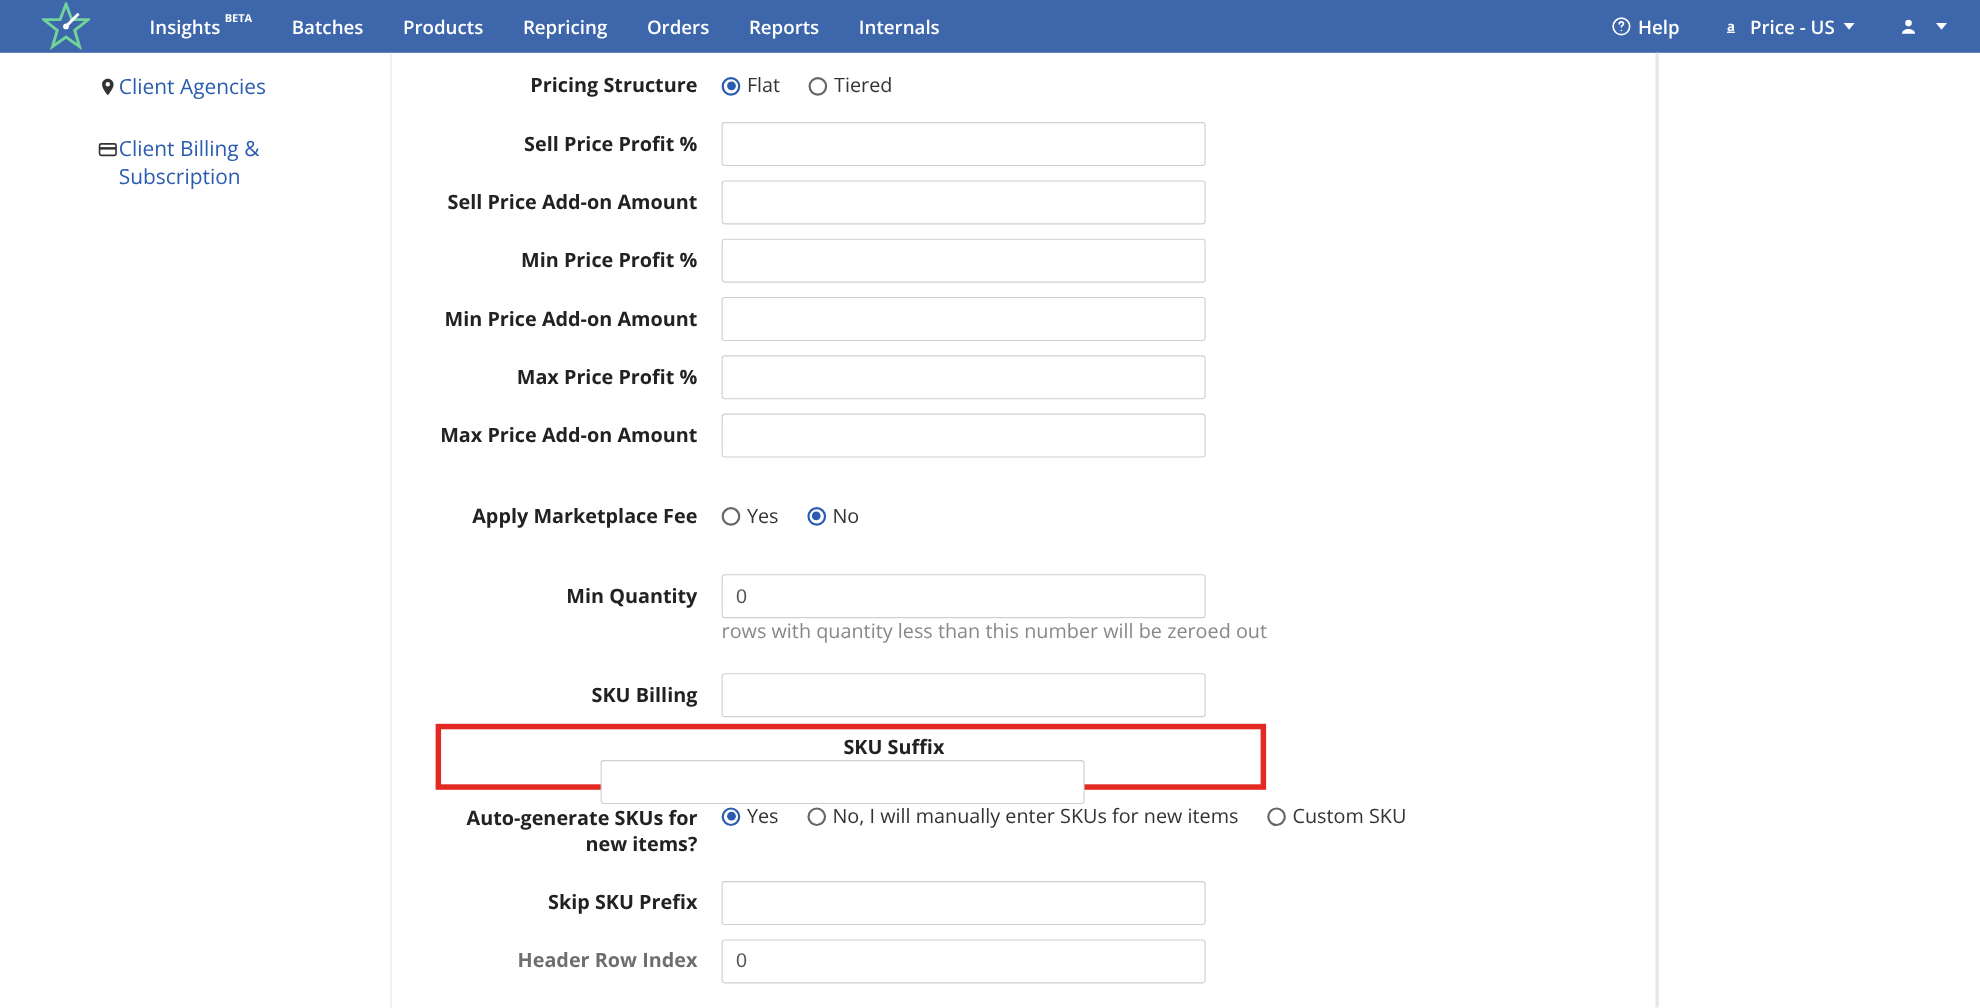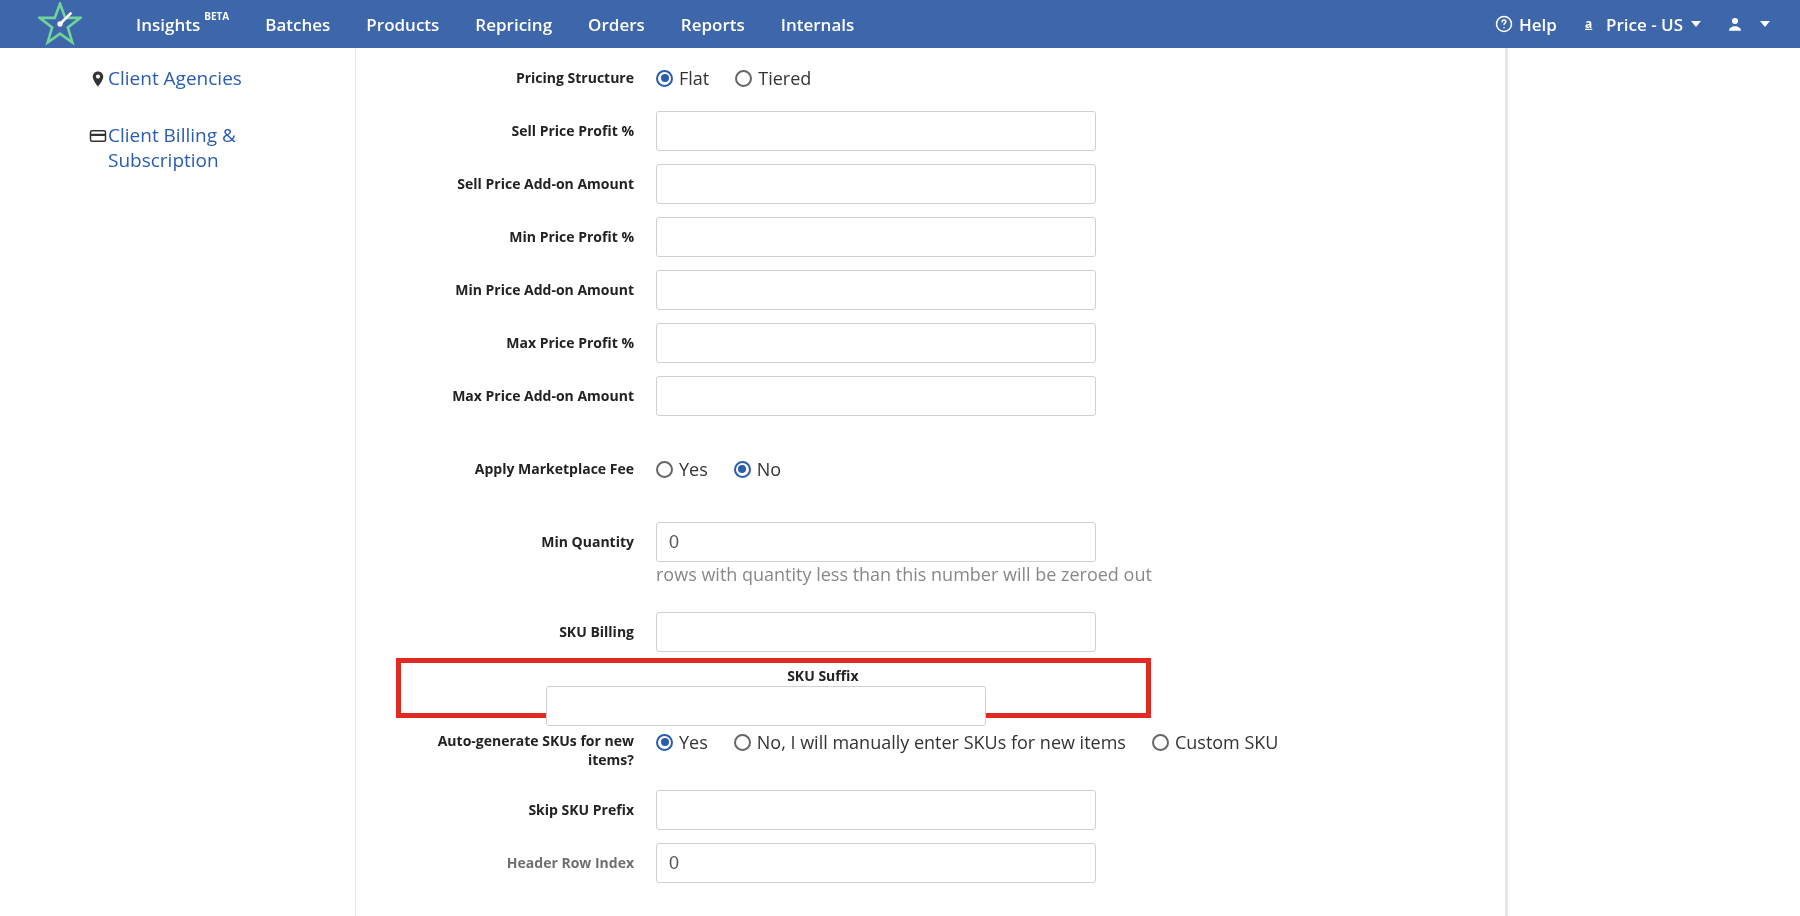--- a/index.html
+++ b/index.html
@@ -49,21 +49,21 @@
     font-size: 10px;
     font-weight: 700;
     margin-left: 4px;
     position: relative;
     top: -8px;
   }
   .topbar-spacer { flex: 1; }
   .topbar-right {
     display: flex;
     align-items: center;
-    gap: 25px;
+    gap: 40px;
     padding-right: 10px;
   }
   .help-link {
     display: flex;
     align-items: center;
     gap: 6px;
     color: #fff;
     font-weight: 600;
     cursor: pointer;
   }
@@ -126,21 +126,21 @@
     margin-bottom: 13px;
     min-height: 40px;
     position: relative;
   }
   .form-label {
     width: 260px;
     text-align: right;
     padding-right: 22px;
     font-weight: 700;
     color: #222;
-    font-size: 14px;
+    font-size: 18px;
     line-height: 1.35;
     flex-shrink: 0;
   }
   .form-control {
     display: flex;
     align-items: center;
     gap: 14px;
     flex-wrap: wrap;
   }
   .text-input {

